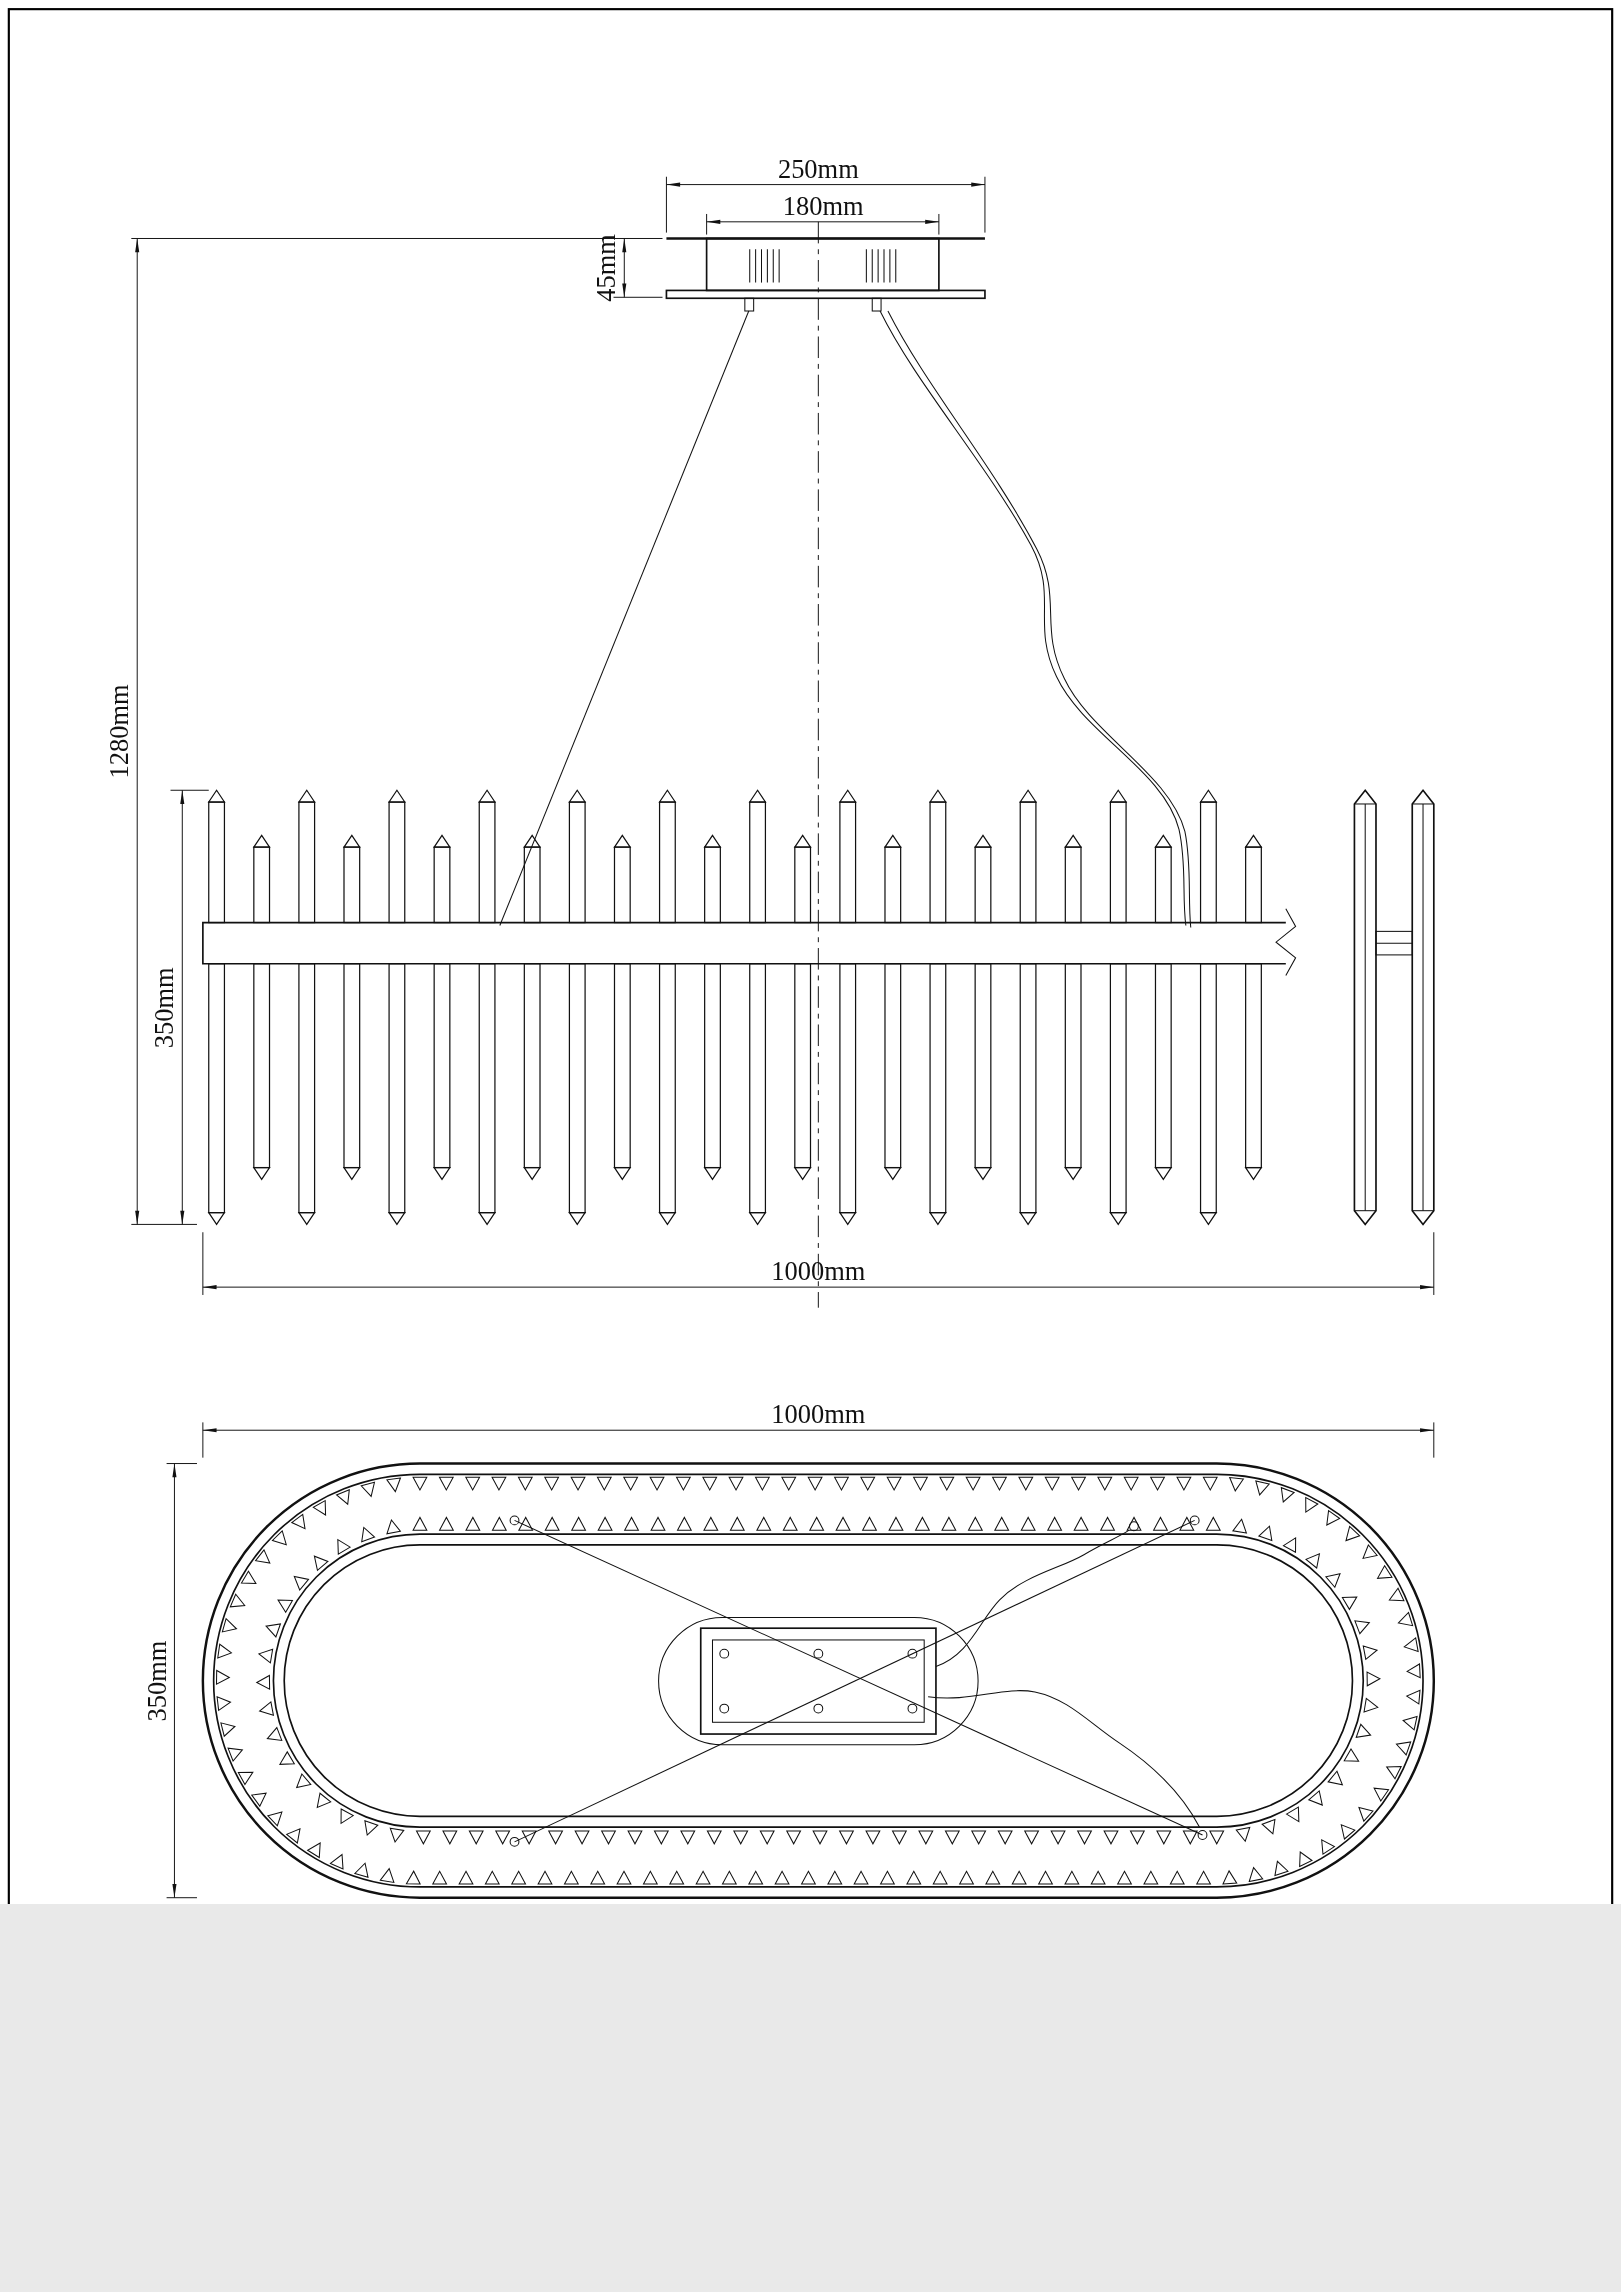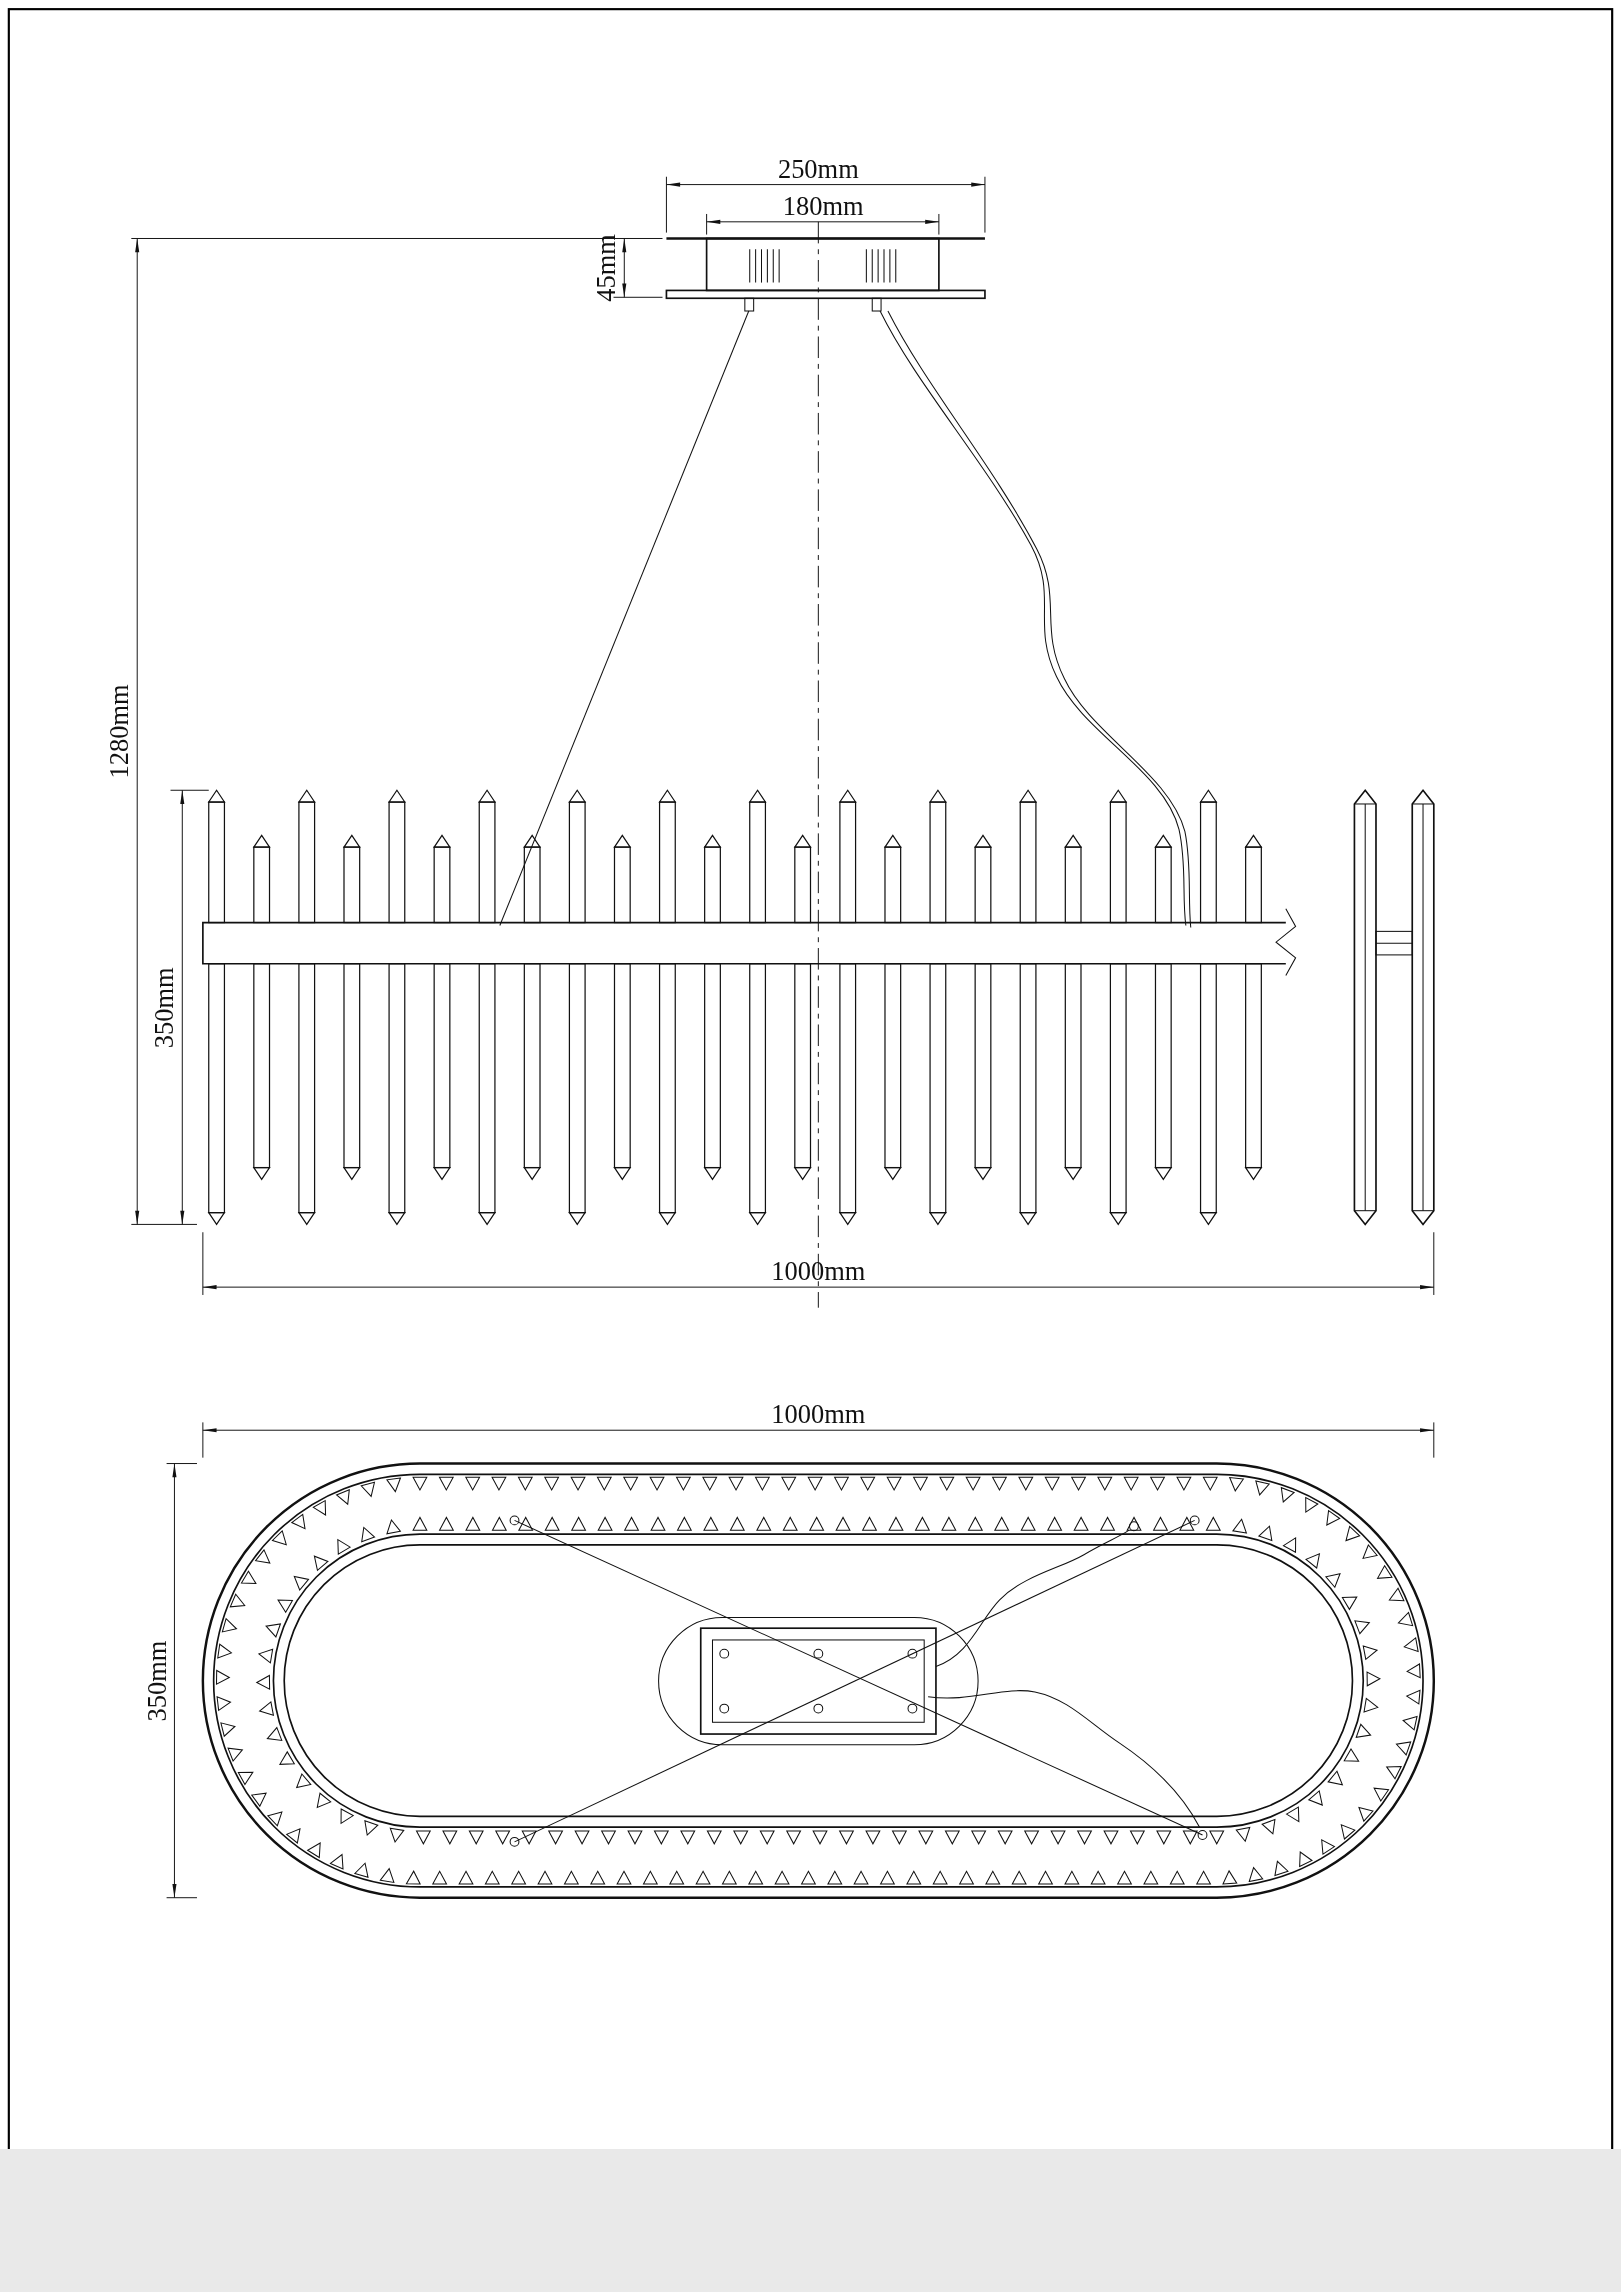--- a/index.html
+++ b/index.html
@@ -1,16 +1,16 @@
 <!DOCTYPE html>
 <html><head>
 <meta charset="utf-8">
 <style>
   html,body{margin:0;padding:0;background:#e9e9e9;}
-  .page{width:1621px;height:2149px;background:#fff;margin:0 auto;position:relative;}
+  .page{width:1621px;height:1904px;background:#fff;margin:0 auto;position:relative;}
   svg{display:block;}
   .frame{fill:none;stroke:#000;stroke-width:2.2;}
   .obj{fill:none;stroke:#111;stroke-width:1.7;}
   .obj2{fill:none;stroke:#111;stroke-width:2.5;}
   .thin{fill:none;stroke:#111;stroke-width:1.05;}
   .rod{fill:none;stroke:#111;stroke-width:1.25;}
   .dim{fill:none;stroke:#111;stroke-width:1;}
   .center{fill:none;stroke:#111;stroke-width:1;stroke-dasharray:22 6 5 6;}
   .dim-text{font-family:"Liberation Serif","DejaVu Serif",serif;font-size:27px;fill:#111;}
 </style>

